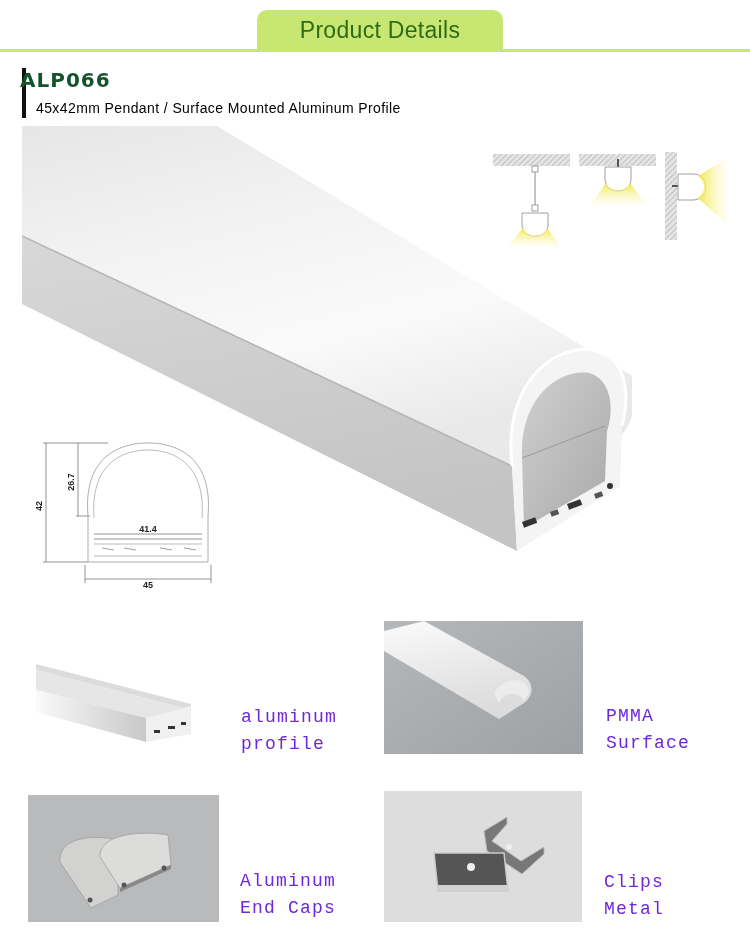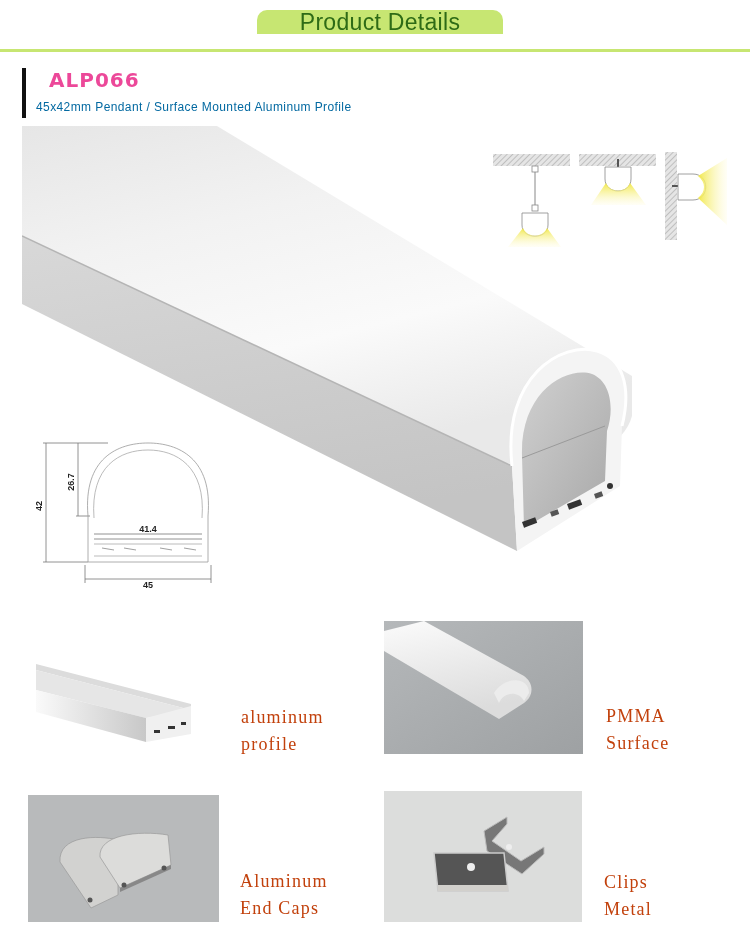--- a/index.html
+++ b/index.html
@@ -1,35 +1,35 @@
 <!DOCTYPE html>
 <html><head>
 <meta charset="utf-8">
 <style>
   * { box-sizing: border-box; margin: 0; padding: 0; }
   html, body { width: 750px; height: 938px; background: #ffffff; overflow: hidden; }
   body { position: relative; font-family: "DejaVu Sans", sans-serif; color: #333; }
 
   .hdr-line { position: absolute; left: 0; top: 49px; width: 750px; height: 3px; background: #c7e672; }
-  .hdr-tab { position: absolute; left: 257px; top: 10px; width: 246px; height: 24px; background: #c7e672;
+  .hdr-tab { position: absolute; left: 257px; top: 10px; width: 246px; height: 41px; background: #c7e672;
     border-radius: 10px 10px 0 0; display: flex; align-items: center; justify-content: center;
     font-family: "Liberation Sans", sans-serif; font-size: 23px; color: #2e6b16; letter-spacing: 0.3px; }
 
   .title-bar { position: absolute; left: 22px; top: 68px; width: 4px; height: 50px; background: #111; }
-  .model { position: absolute; left: 49px; top: 68px; font-family: "DejaVu Sans", sans-serif; font-weight: bold;
-    font-size: 20px; color: #ec4899; letter-spacing: 1px; }
+  .model { position: absolute; left: 20px; top: 68px; font-family: "DejaVu Sans", sans-serif; font-weight: bold;
+    font-size: 20px; color: #14532d; letter-spacing: 1px; }
   .subtitle { position: absolute; left: 36px; top: 100px; font-family: "Liberation Sans", sans-serif;
-    font-size: 12px; color: #0369a1; letter-spacing: 0.4px; }
+    font-size: 14px; color: #000000; letter-spacing: 0.4px; }
 
   .main-photo { position: absolute; left: 22px; top: 126px; width: 610px; height: 430px; }
   .mounting { position: absolute; left: 488px; top: 150px; width: 240px; height: 100px; }
   .drawing { position: absolute; left: 28px; top: 438px; width: 190px; height: 152px; }
 
   .acc-img { position: absolute; }
-  .acc-label { position: absolute; font-family: Liberation Serif, serif; font-size: 18px; color: #c2410c;
+  .acc-label { position: absolute; font-family: Liberation Mono, monospace; font-size: 18px; color: #6d28d9;
     line-height: 27px; letter-spacing: 1.2px; }
 </style>
 </head>
 <body>
 
 <div class="hdr-line"></div>
 <div class="hdr-tab">
   <span>Product Details</span>
 </div>
 

